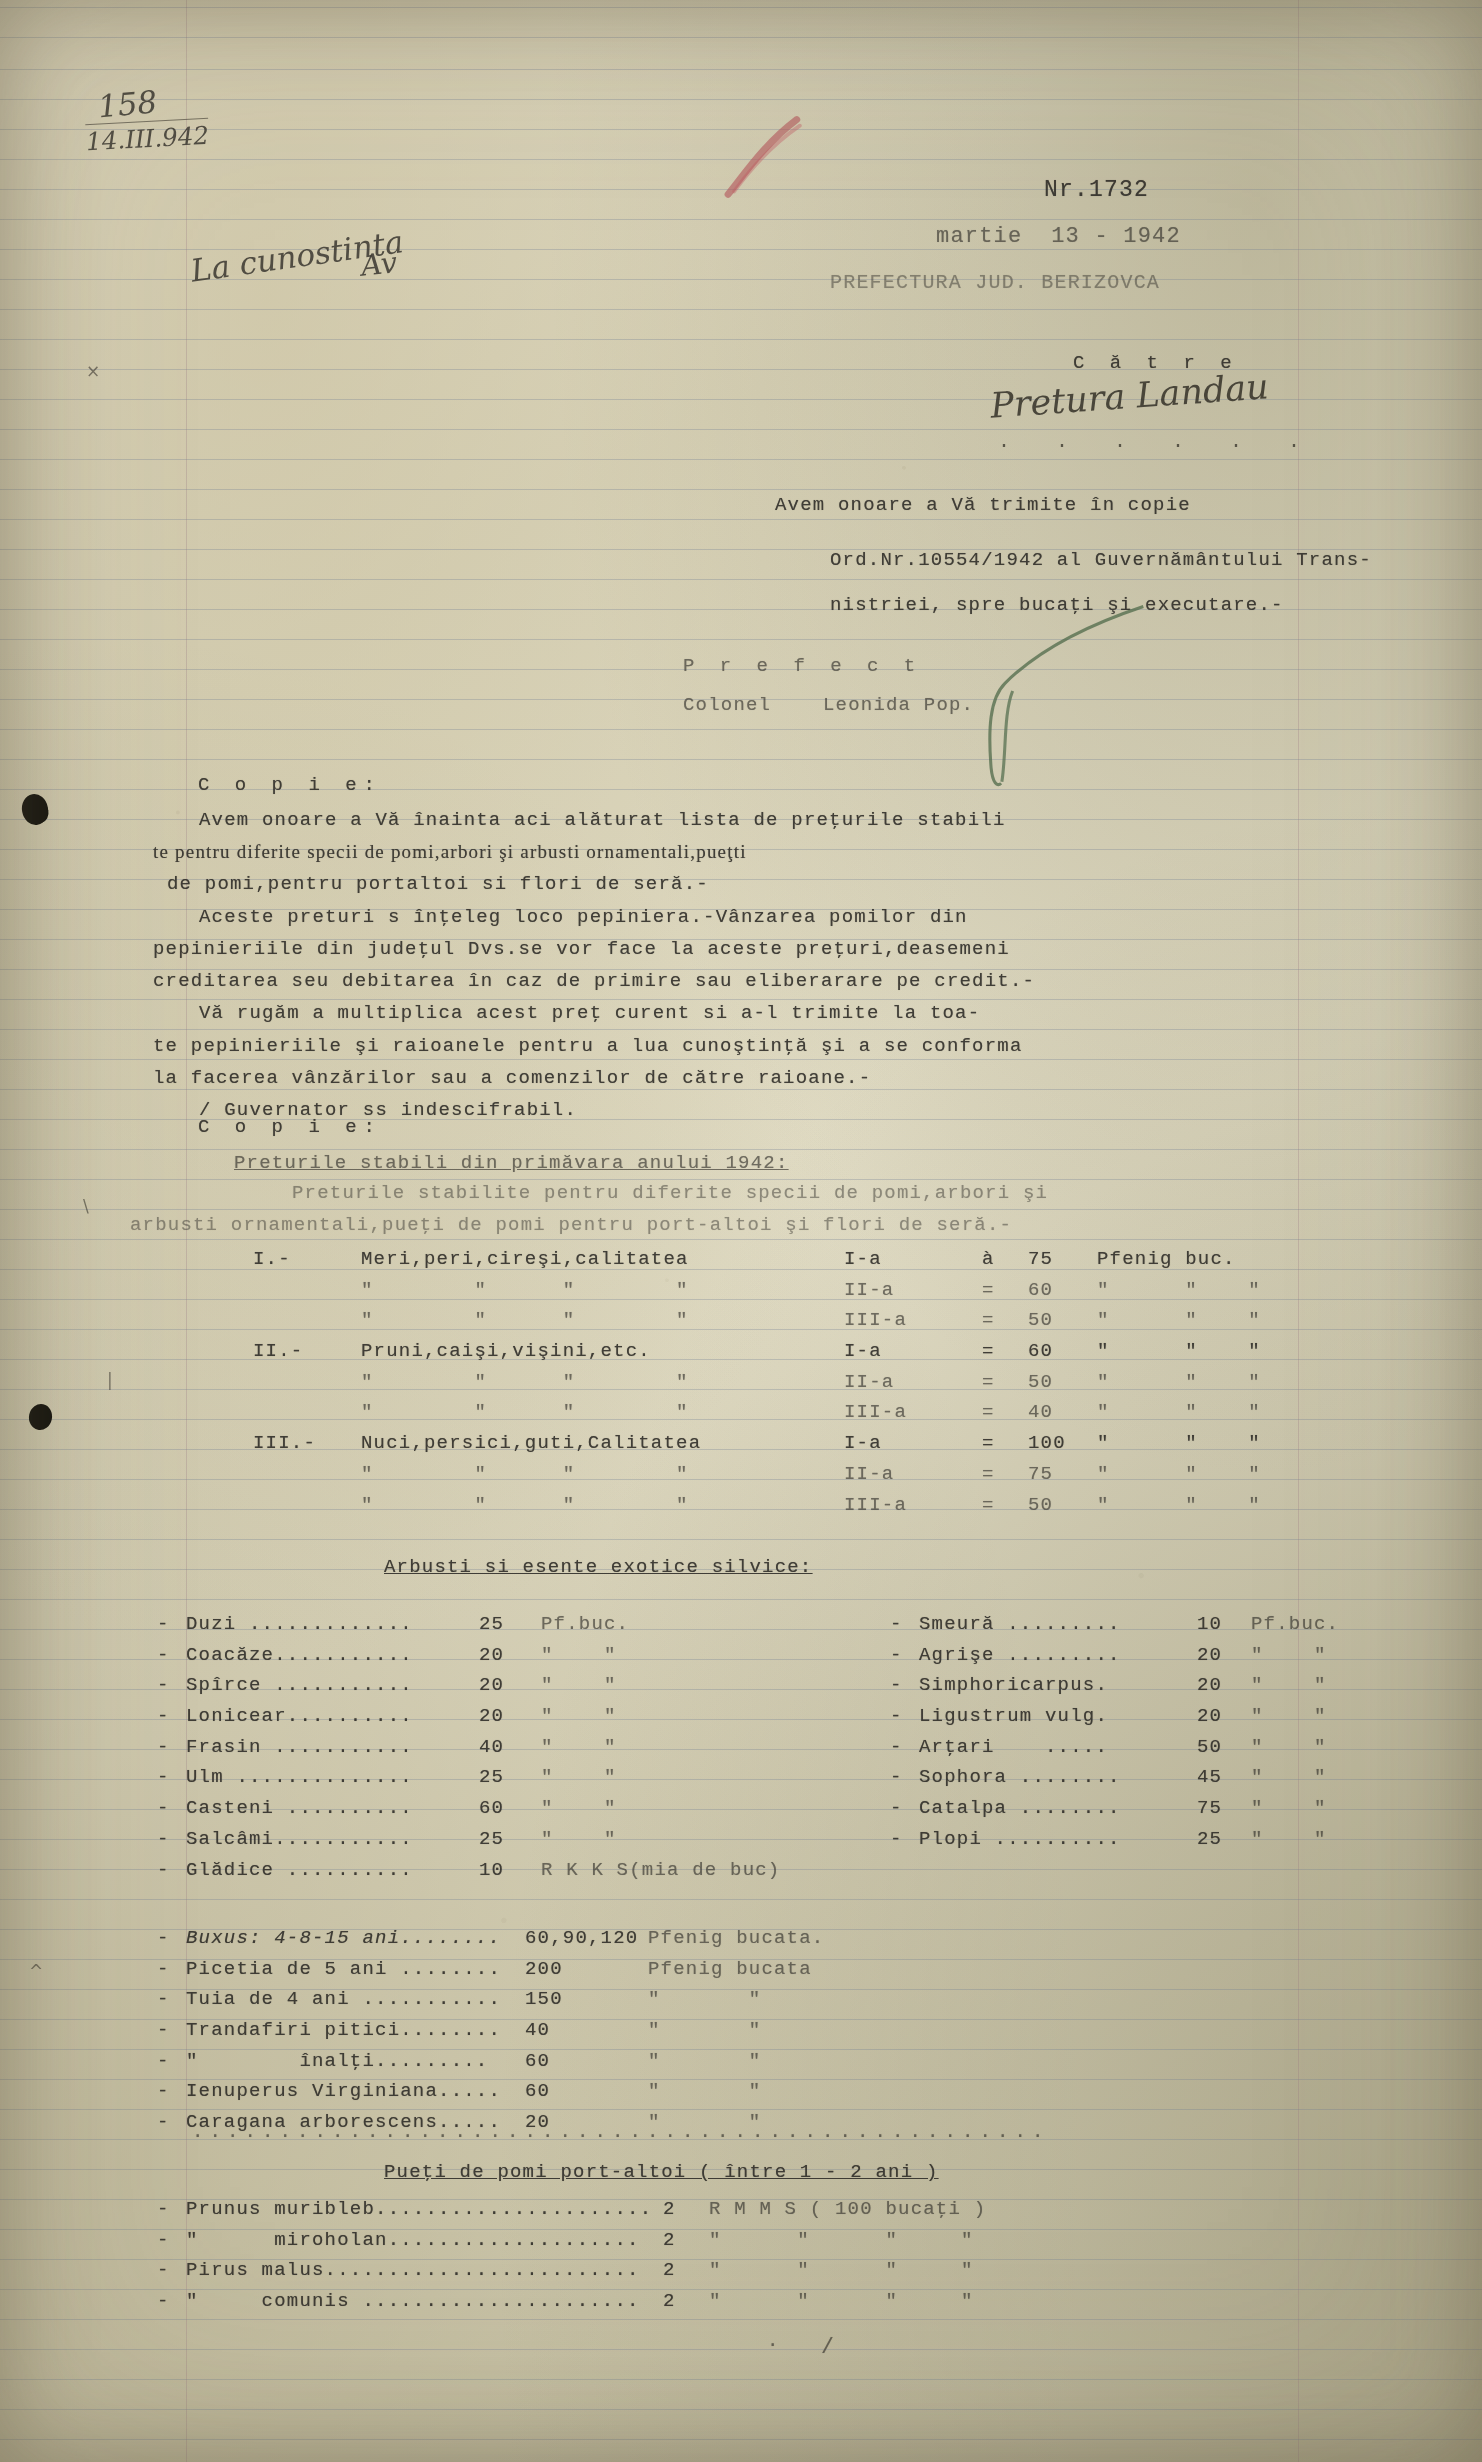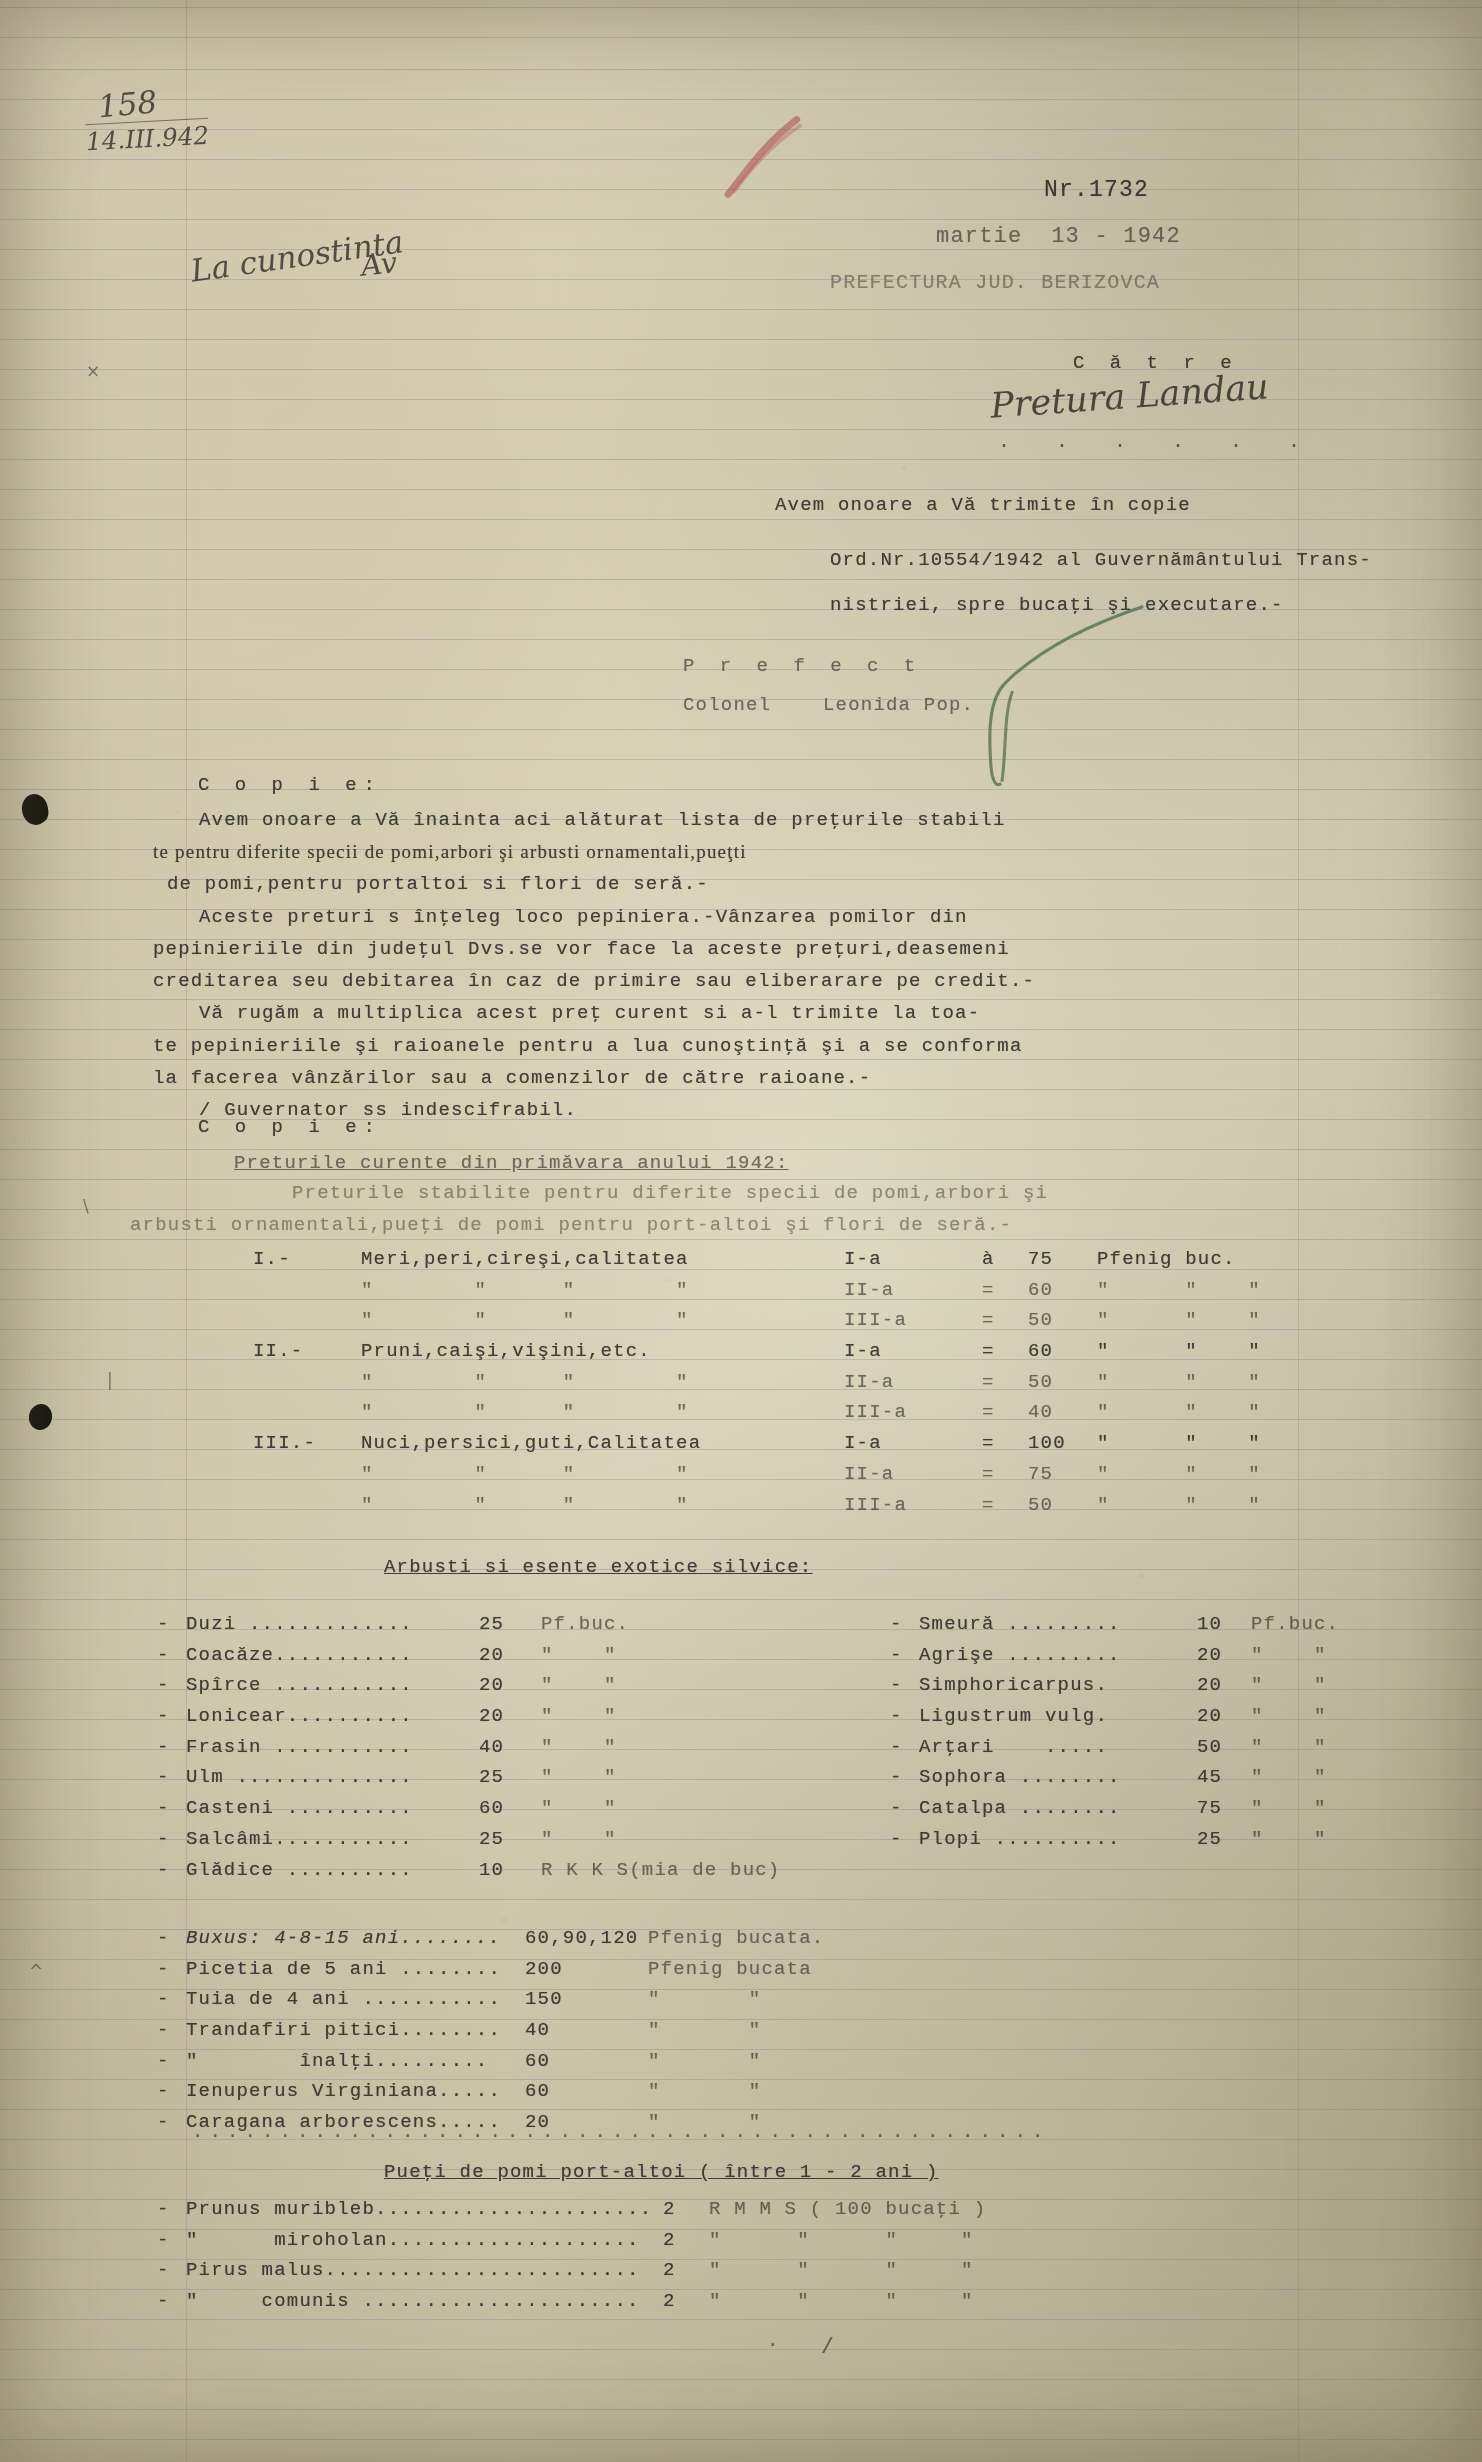--- a/index.html
+++ b/index.html
@@ -162,21 +162,21 @@
       <div class="tw" style="position: absolute; left: 0px; top: 129px;">pepinieriile din judeţul Dvs.se vor face la aceste preţuri,deasemeni</div>
       <div class="tw" style="position: absolute; left: 0px; top: 161px;">creditarea seu debitarea în caz de primire sau eliberarare pe credit.-</div>
       <div class="tw" style="position: absolute; left: 46px; top: 193px;">Vă rugăm a multiplica acest preţ curent si a-l trimite la toa-</div>
       <div class="tw" style="position: absolute; left: 0px; top: 226px;">te pepinieriile şi raioanele pentru a lua cunoştinţă şi a se conforma</div>
       <div class="tw" style="position: absolute; left: 0px; top: 258px;">la facerea vânzărilor sau a comenzilor de către raioane.-</div>
       <div class="tw" style="position: absolute; left: 46px; top: 290px;">/ Guvernator ss indescifrabil.</div>
     </div>
 
   <div class="tw sp" style="left:198px;top:1113px;">C o p i e:</div>
 
-  <div class="tw ul faint" style="left:234px;top:1149px;">Preturile curente din primăvara anului 1942:</div>
+  <div class="tw ul faint" style="left:234px;top:1149px;">Preturile stabili din primăvara anului 1942:</div>
   <div class="tw vfaint" style="left:292px;top:1179px;">Preturile stabilite pentru diferite specii de pomi,arbori şi</div>
   <div class="tw vfaint" style="left:130px;top:1211px;">arbusti ornamentali,pueţi de pomi pentru port-altoi şi flori de seră.-</div>
 
   <div id="tree-table" style="position:absolute;left:0;top:1245px;">
       <div class="tw" style="position: absolute; left: 253px; top: 0px;">I.-</div>
       <div class="tw" style="position: absolute; left: 361px; top: 0px;">Meri,peri,cireşi,calitatea</div>
       <div class="tw" style="position: absolute; left: 844px; top: 0px;">I-a</div>
       <div class="tw" style="position: absolute; left: 982px; top: 0px;">à</div>
       <div class="tw" style="position: absolute; left: 1028px; top: 0px;">75</div>
       <div class="tw" style="position: absolute; left: 1097px; top: 0px;">Pfenig buc.</div>

